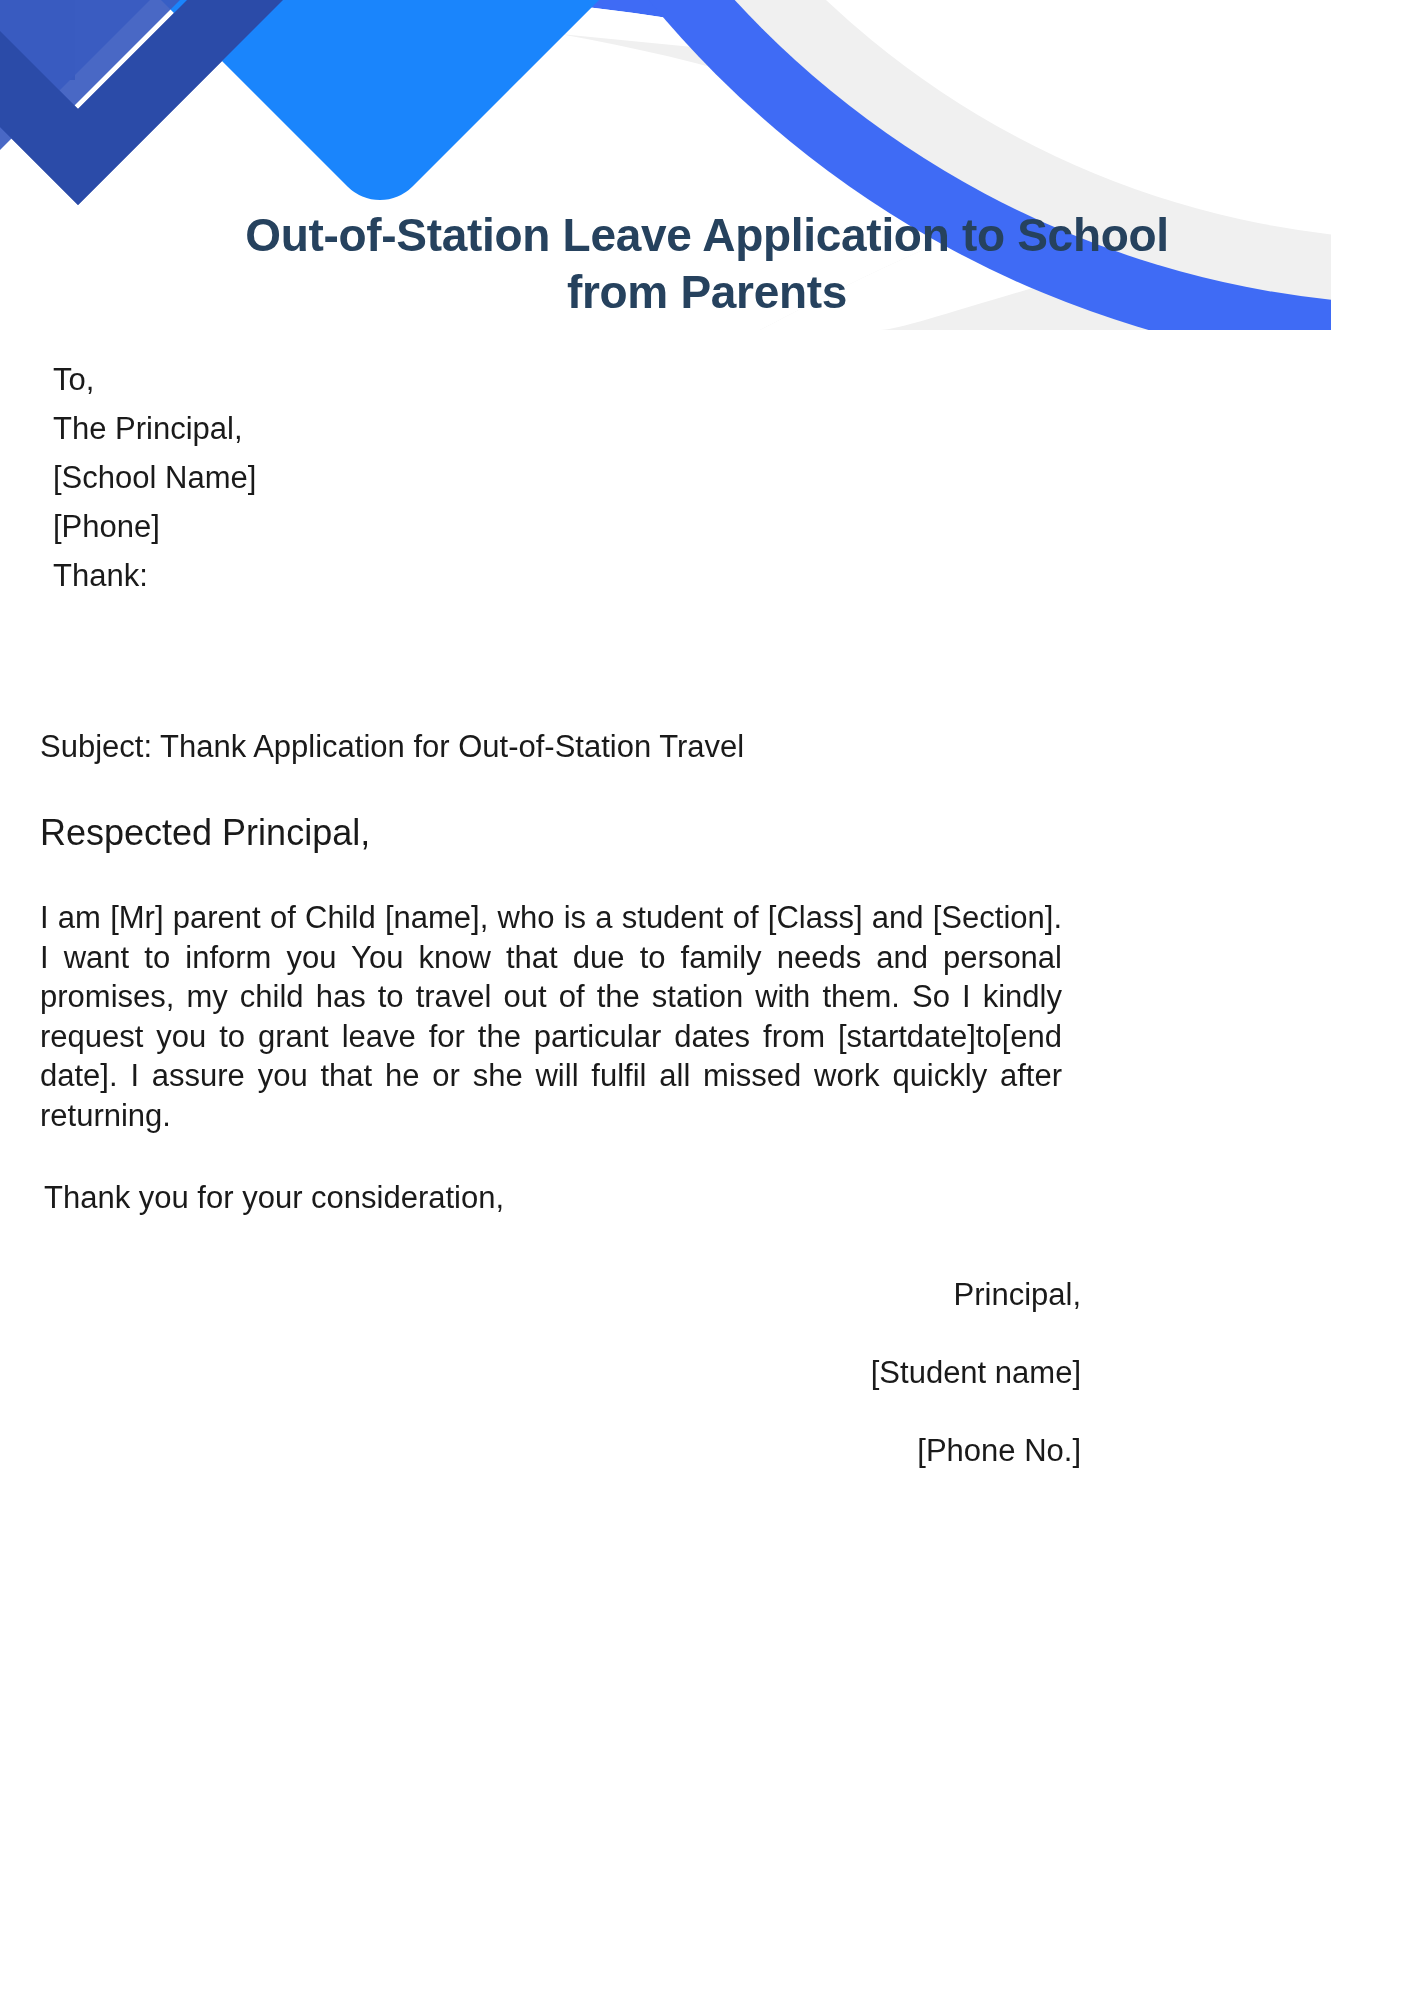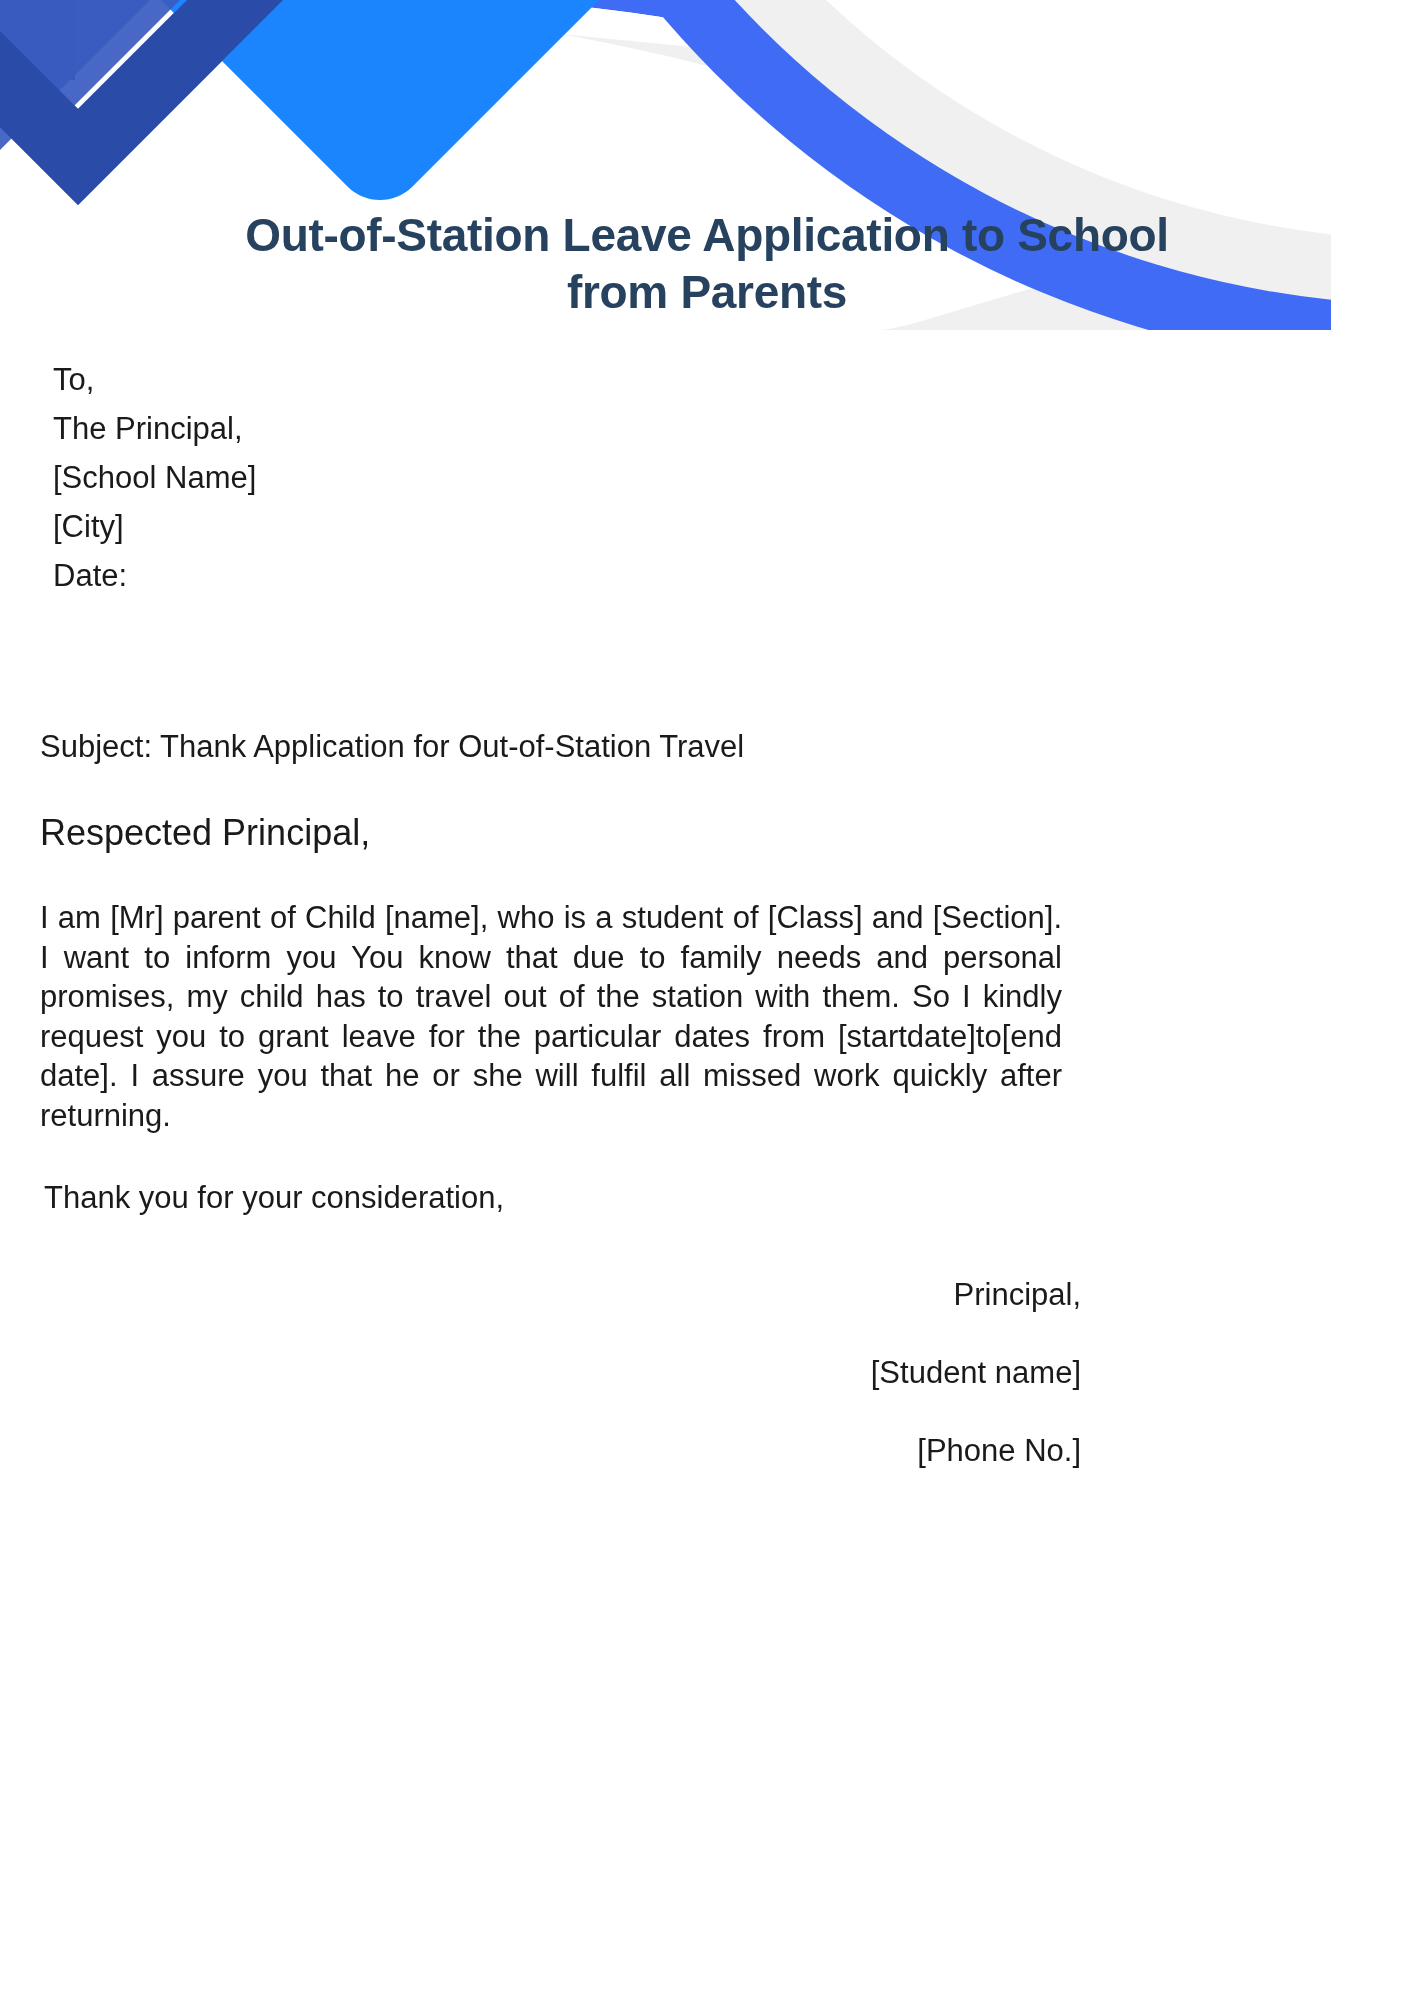--- a/index.html
+++ b/index.html
@@ -161,22 +161,22 @@
   <div class="title-wrap">
     <h1 class="doc-title">Out-of-Station Leave Application to School from Parents</h1>
   </div>
 
   <div class="content">
 
     <div class="addr-block">
       <div class="addr-line">To,</div>
       <div class="addr-line">The Principal,</div>
       <div class="addr-line">[School Name]</div>
-      <div class="addr-line">[City]</div>
-      <div class="addr-line">Date:</div>
+      <div class="addr-line">[Phone]</div>
+      <div class="addr-line">Thank:</div>
     </div>
 
     <div class="subject-line">Subject: Thank Application for Out-of-Station Travel</div>
 
     <div class="salutation">Respected Principal,</div>
 
     <p class="body-para">I am [Mr] parent of Child [name], who is a student of [Class] and [Section]. I want to inform you You know that due to family needs and personal promises, my child has to travel out of the station with them. So I kindly request you to grant leave for the particular dates from [startdate]to[end date]. I assure you that he or she will fulfil all missed work quickly after returning.</p>
 
     <div class="thanks-line"> Thank you for your consideration,</div>
 

